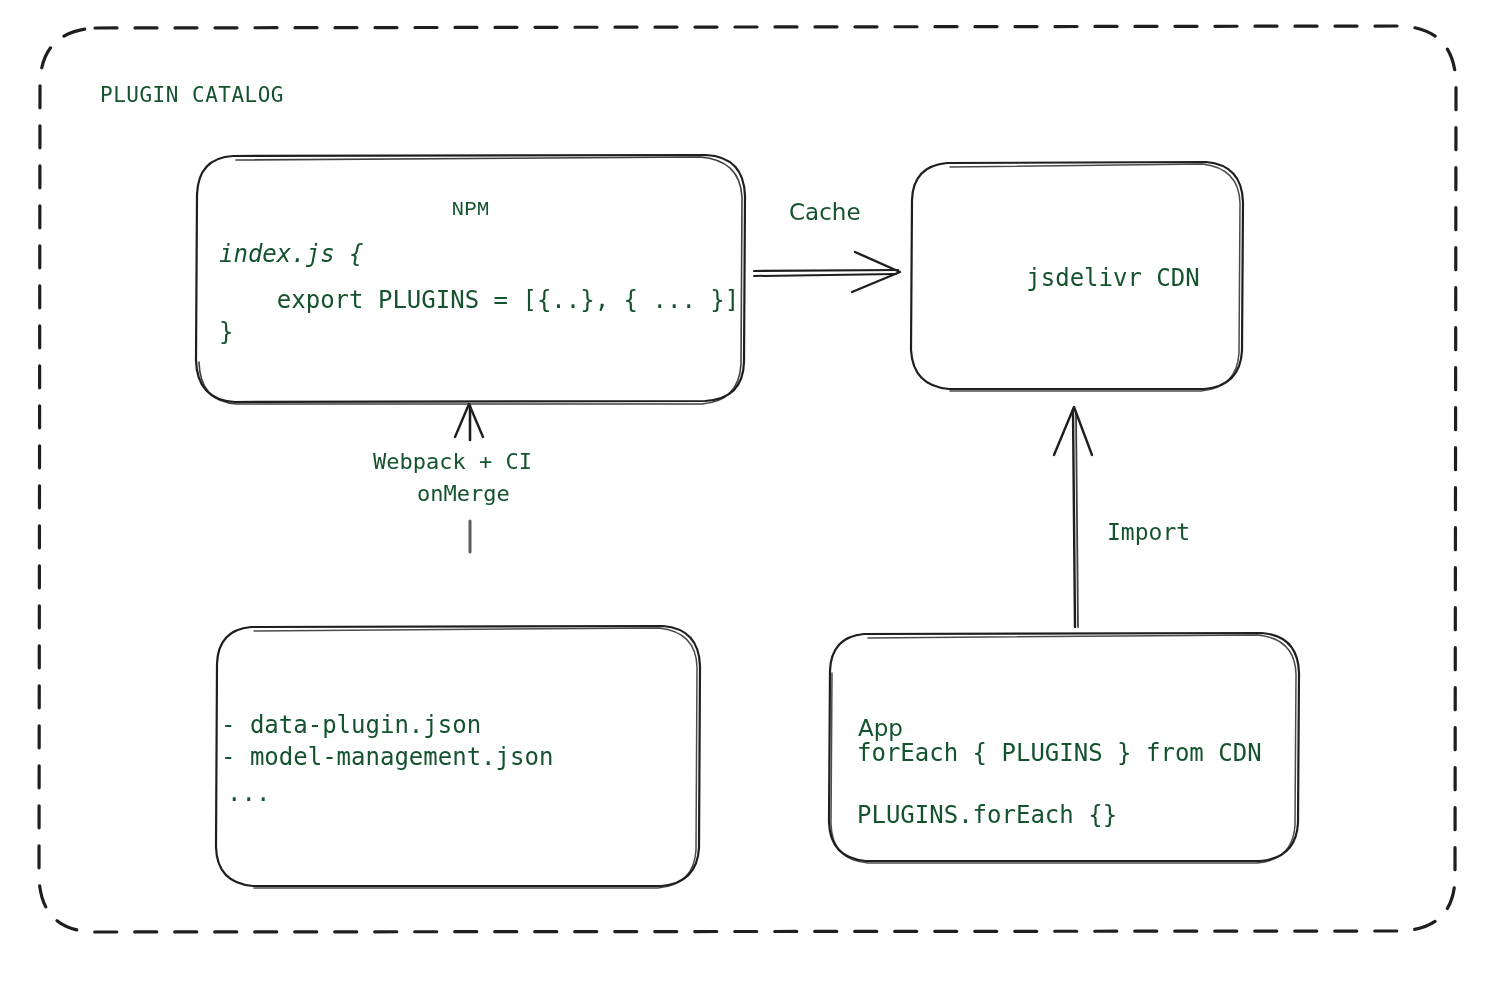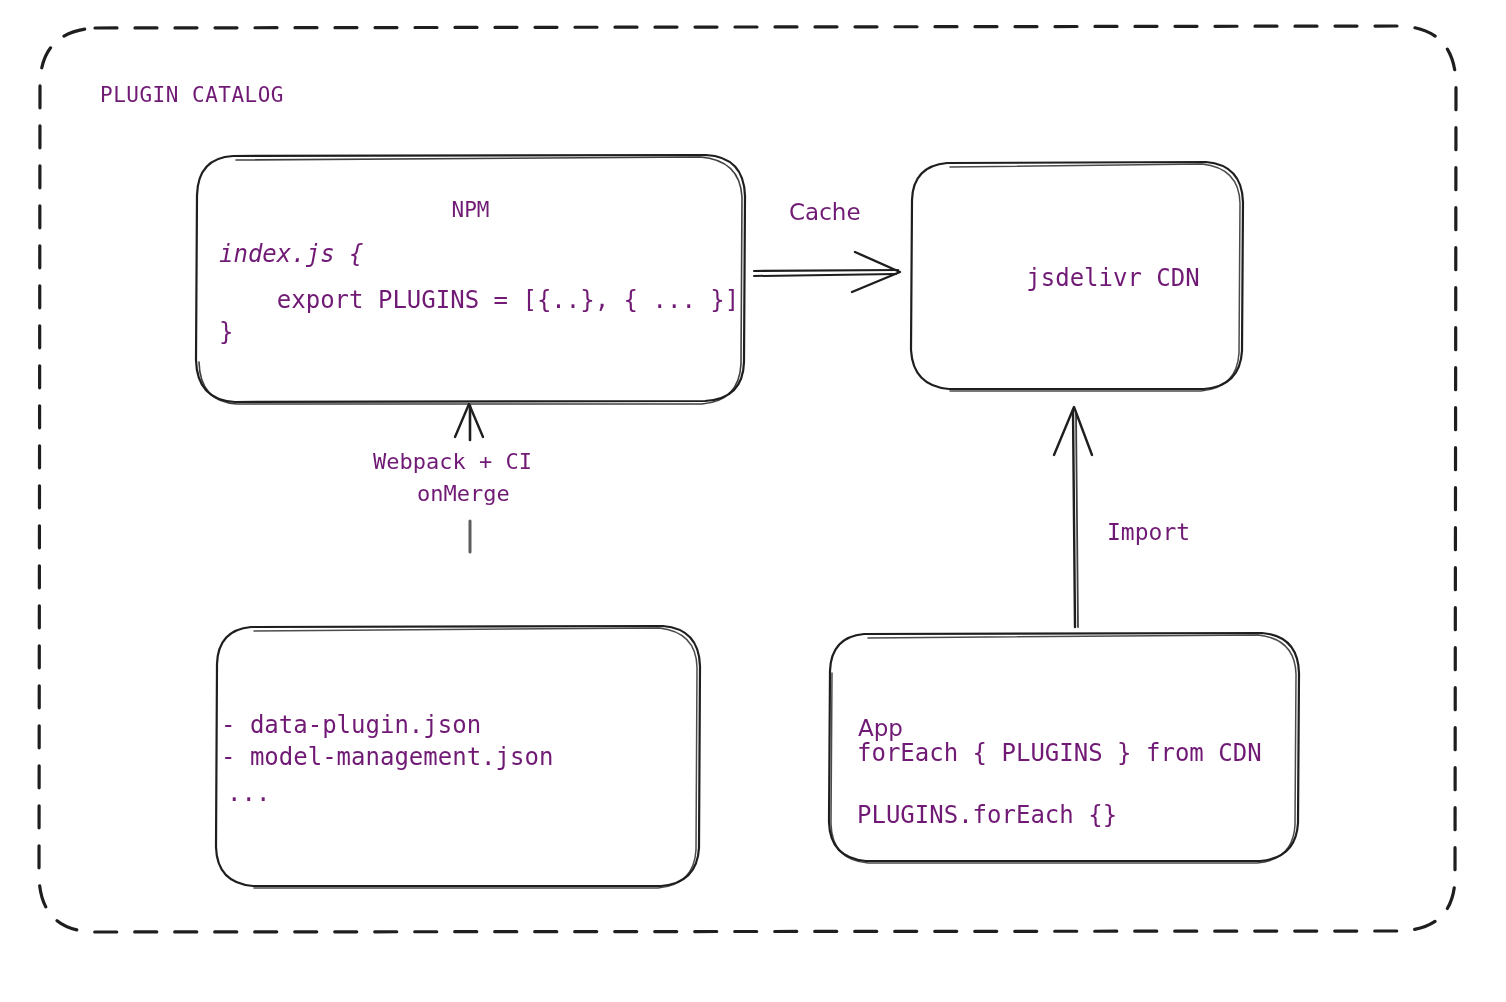--- a/index.html
+++ b/index.html
@@ -17,21 +17,21 @@
   }
   svg.layer {
     position: absolute;
     top: 0; left: 0;
     width: 1506px;
     height: 1002px;
     pointer-events: none;
   }
   .txt {
     position: absolute;
-    color: #701a75;
+    color: #14532d;
     white-space: pre;
     line-height: 1.25;
   }
   .mono {
     font-family: "DejaVu Sans Mono", monospace;
   }
   .sans {
     font-family: "DejaVu Sans", sans-serif;
   }
   .group-title {
@@ -104,21 +104,21 @@
     <g>
       <path d="M 1075 627 L 1073 410" fill="none" stroke="#1e1e1e" stroke-width="2.4" stroke-linecap="round"></path>
       <path d="M 1078 627 L 1076 412" fill="none" stroke="#1e1e1e" stroke-width="1.8" stroke-linecap="round" opacity="0.85"></path>
       <path d="M 1054 455 L 1074 407 L 1092 455" fill="none" stroke="#1e1e1e" stroke-width="2.4" stroke-linecap="round" stroke-linejoin="round"></path>
     </g>
 
   </svg>
 
   <div class="txt mono group-title" style="left:100px; top:82px;">PLUGIN CATALOG</div>
 
-  <div class="txt mono box-title-center" style="left:196px; top:197px; width:549px;">NPM</div>
+  <div class="txt mono box-title-center" style="left:196px; top:197px; width:549px;font-family:Liberation Mono, monospace;">NPM</div>
   <div class="txt mono code" style="left:219px; top:239px;font-style:italic;">index.js {</div>
   <div class="txt mono code" style="left:219px; top:285px;">    export PLUGINS = [{..}, { ... }]</div>
   <div class="txt mono code" style="left:219px; top:317px;">}</div>
 
   <div class="txt mono code box-title-center" style="left:911px; top:263px; width:332px;padding-left:36px;">jsdelivr CDN</div>
 
   <div class="txt sans edge-label-sans" style="left:789px; top:198px;">Cache</div>
 
   <div class="txt mono edge-label" style="left:373px; top:448px;">Webpack + CI</div>
   <div class="txt mono edge-label" style="left:417px; top:480px;">onMerge</div>

